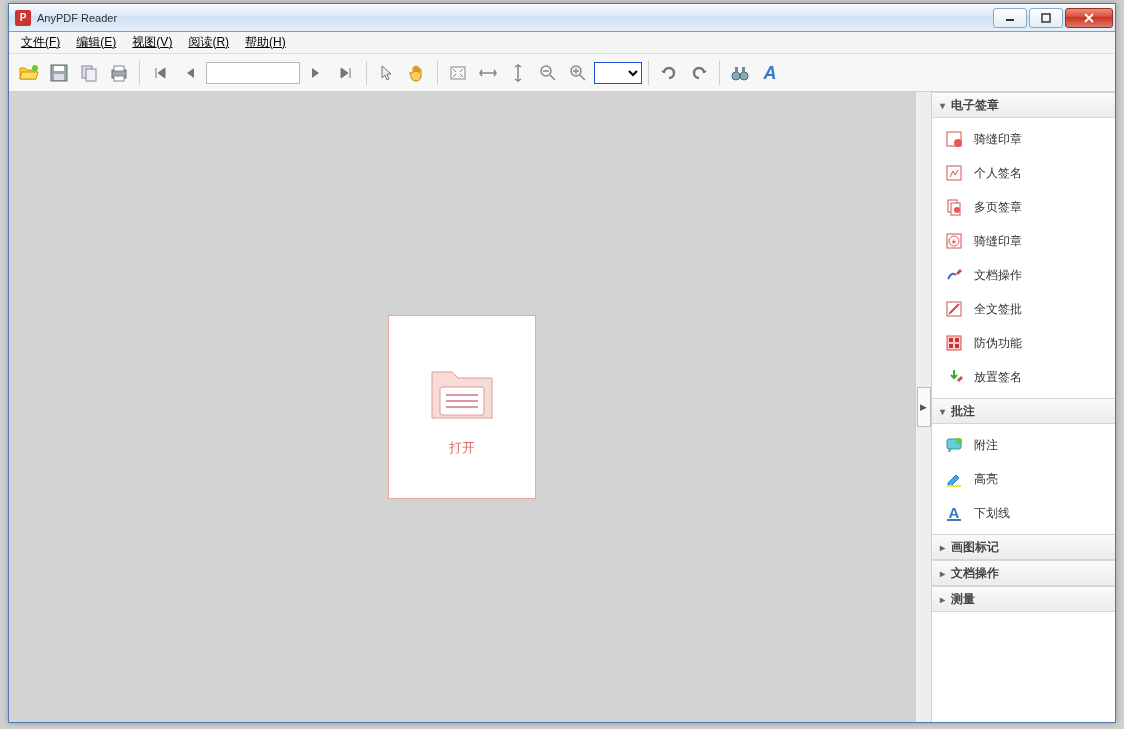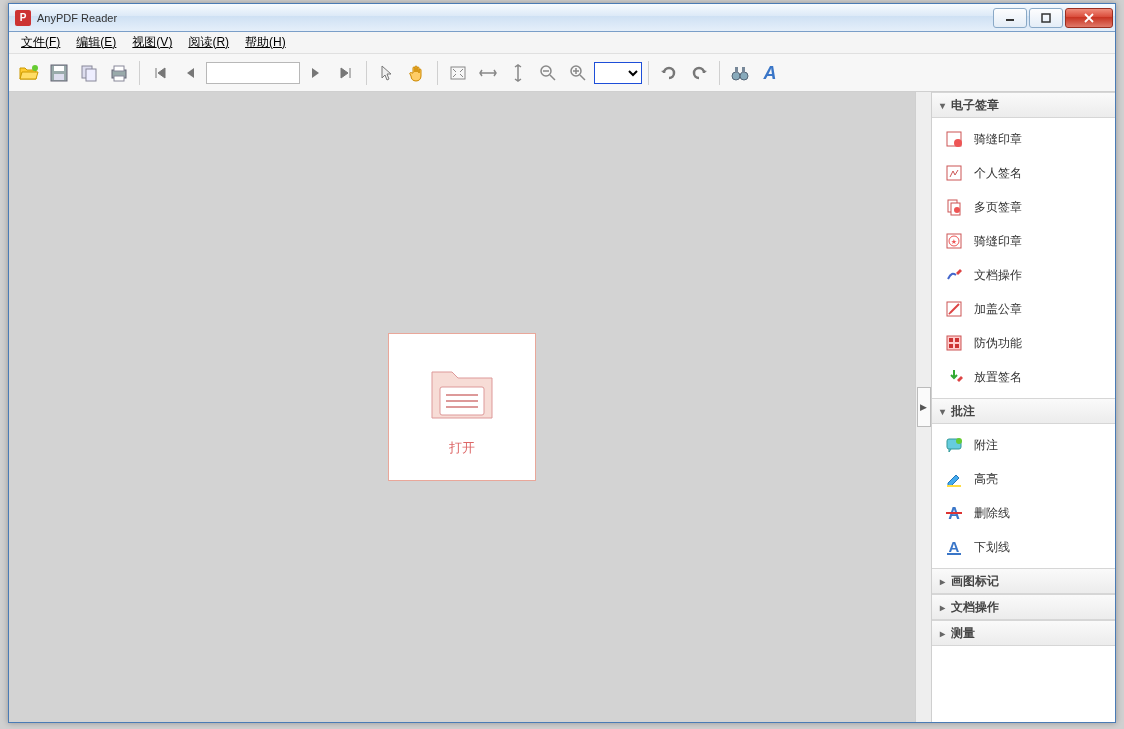--- a/index.html
+++ b/index.html
@@ -14,21 +14,21 @@
 .menubar { height: 22px; background:#f5f5f5; border-bottom:1px solid #e0e0e0; display:flex; align-items:center; padding:0 4px;text-decoration:underline; }
 .menu-item { font-size:12px; padding:2px 8px; cursor:default; }
 .menu-item u { text-decoration: underline; }
 .toolbar { height: 38px; background:#f7f7f7; border-bottom:1px solid #cfcfcf; display:flex; align-items:center; padding:0 6px; gap:2px; }
 .tool-btn { width:28px; height:28px; display:flex; align-items:center; justify-content:center; border-radius:2px; }
 .tool-sep { width:1px; height:24px; background:#d0d0d0; margin:0 4px; }
 .page-input { width:94px; height:22px; border:1px solid #b8b8b8; font-size:12px; padding:0 4px; background:#fff; }
 .zoom-select { width:48px; height:22px; border:1px solid #1d4ed8; font-size:12px; padding:0 14px; background:#fff; }
 .workspace { position:absolute; top:88px; left:0; right:0; bottom:0; display:flex; }
 .canvas { flex:1; background:#d3d3d3; position:relative; }
-.open-card { position:absolute; left:50%; top:50%; transform:translate(-50%,-50%); width:148px; height:148px; background:#fff; border:1px solid #e9a79a; display:flex; flex-direction:column; align-items:center; justify-content:center; gap:12px; }
+.open-card { position:absolute; left:50%; top:50%; transform:translate(-50%,-50%); width:148px; height:184px; background:#fff; border:1px solid #e9a79a; display:flex; flex-direction:column; align-items:center; justify-content:center; gap:12px; }
 .open-card-label { font-size:13px; color:#d66; }
 .side-collapse { width:16px; background:#eee; border-left:1px solid #cfcfcf; display:flex; align-items:center; justify-content:center; }
 .side-collapse-btn { width:14px; height:40px; border:1px solid #bbb; background:#fafafa; display:flex; align-items:center; justify-content:center; font-size:9px; color:#555; }
 .sidebar { width:184px; background:#fff; border-left:1px solid #cfcfcf; display:flex; flex-direction:column; overflow:hidden; }
 .panel-head { height:26px; background:linear-gradient(#fafafa,#ececec); border-top:1px solid #d6d6d6; border-bottom:1px solid #d6d6d6; display:flex; align-items:center; padding:0 8px; font-size:12px; font-weight:bold; color:#444; gap:6px; }
 .panel-head .chev { font-size:10px; color:#666; }
 .panel-body { padding:4px 0; }
 .panel-item { height:34px; display:flex; align-items:center; padding:0 12px; gap:10px; font-size:12px; color:#333; }
 .panel-item .ico { width:20px; height:20px; display:flex; align-items:center; justify-content:center; }
 svg { display:block; }
@@ -265,21 +265,21 @@
           <span>文档操作</span>
         </div>
         <div class="panel-item">
           <span class="ico">
               <svg width="18" height="18">
                 <rect x="2" y="2" width="14" height="14" fill="#fff" stroke="#c55"></rect>
                 <path d="M14 4l-9 9" stroke="#d44" stroke-width="2"></path>
                 <path d="M4 13l1 1" stroke="#d44" stroke-width="2"></path>
               </svg>
             </span>
-          <span>加盖公章</span>
+          <span>全文签批</span>
         </div>
         <div class="panel-item">
           <span class="ico">
               <svg width="18" height="18">
                 <rect x="2" y="2" width="14" height="14" fill="#fcc" stroke="#c55"></rect>
                 <rect x="4" y="4" width="4" height="4" fill="#c33"></rect>
                 <rect x="10" y="4" width="4" height="4" fill="#c33"></rect>
                 <rect x="4" y="10" width="4" height="4" fill="#c33"></rect>
                 <rect x="10" y="10" width="4" height="4" fill="#c33"></rect>
               </svg>
@@ -317,29 +317,20 @@
               <svg width="18" height="18">
                 <path d="M3 13l8-8 3 3-8 8H3z" fill="#4ae" stroke="#27b"></path>
                 <rect x="2" y="15" width="14" height="2" fill="#fd4"></rect>
               </svg>
             </span>
           <span>高亮</span>
         </div>
         <div class="panel-item">
           <span class="ico">
               <svg width="20" height="18">
-                <text x="10" y="15" text-anchor="middle" font-size="16" font-weight="bold" fill="#3a76c8">A</text>
-                <line x1="2" y1="9" x2="18" y2="9" stroke="#d33" stroke-width="2"></line>
-              </svg>
-            </span>
-          <span>删除线</span>
-        </div>
-        <div class="panel-item">
-          <span class="ico">
-              <svg width="20" height="18">
                 <text x="10" y="14" text-anchor="middle" font-size="15" font-weight="bold" fill="#3a76c8">A</text>
                 <line x1="3" y1="16" x2="17" y2="16" stroke="#3a76c8" stroke-width="2"></line>
               </svg>
             </span>
           <span>下划线</span>
         </div>
       </div>
 
       <div class="panel-head">
         <span class="chev">▸</span>

